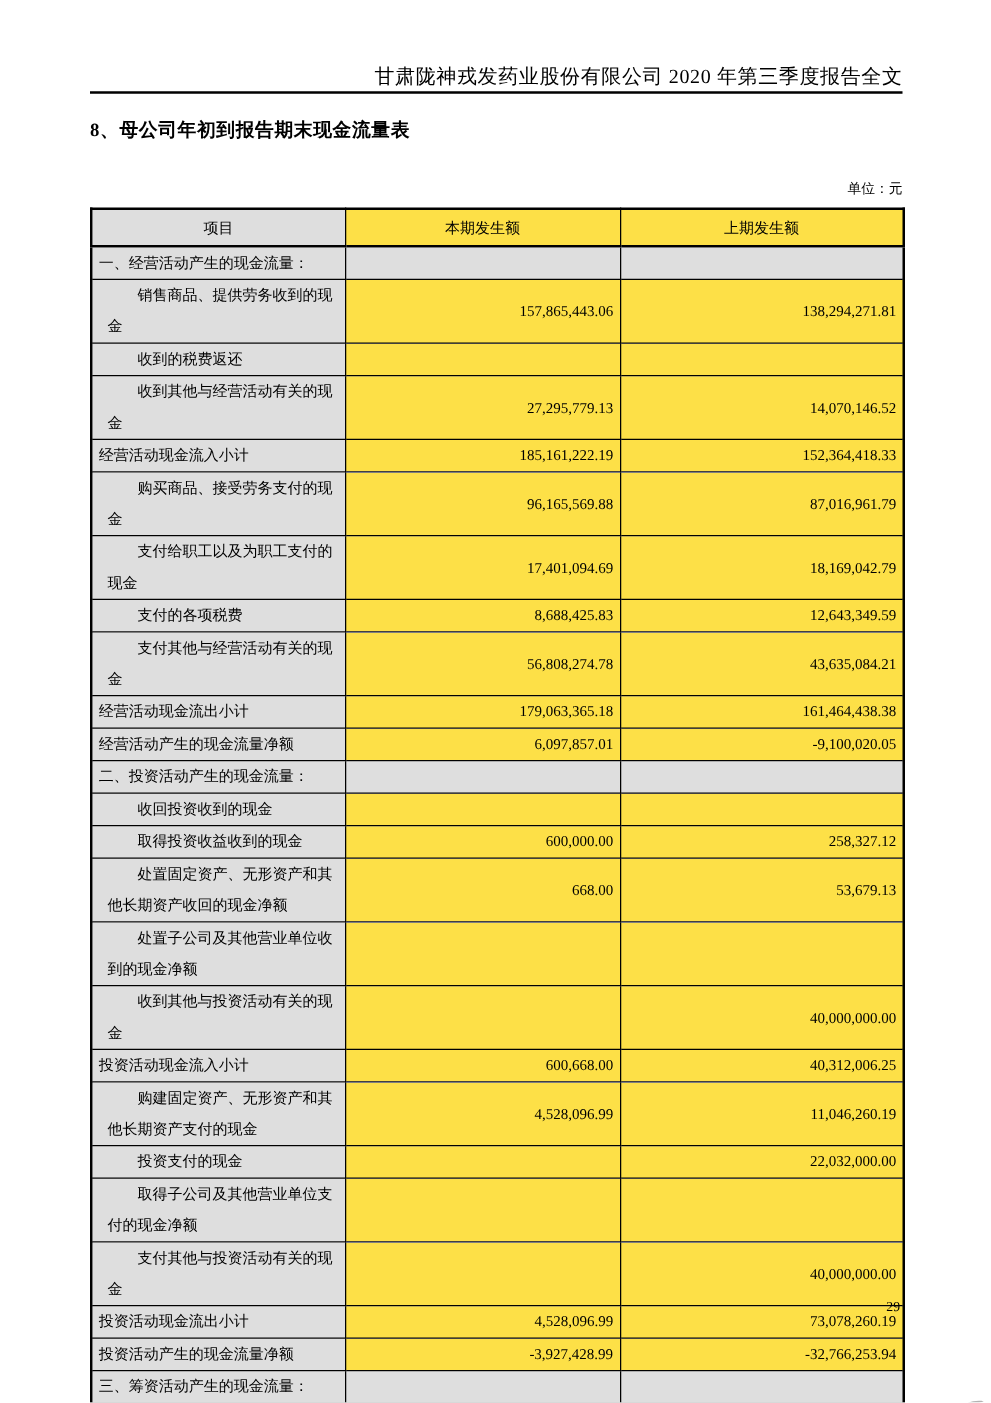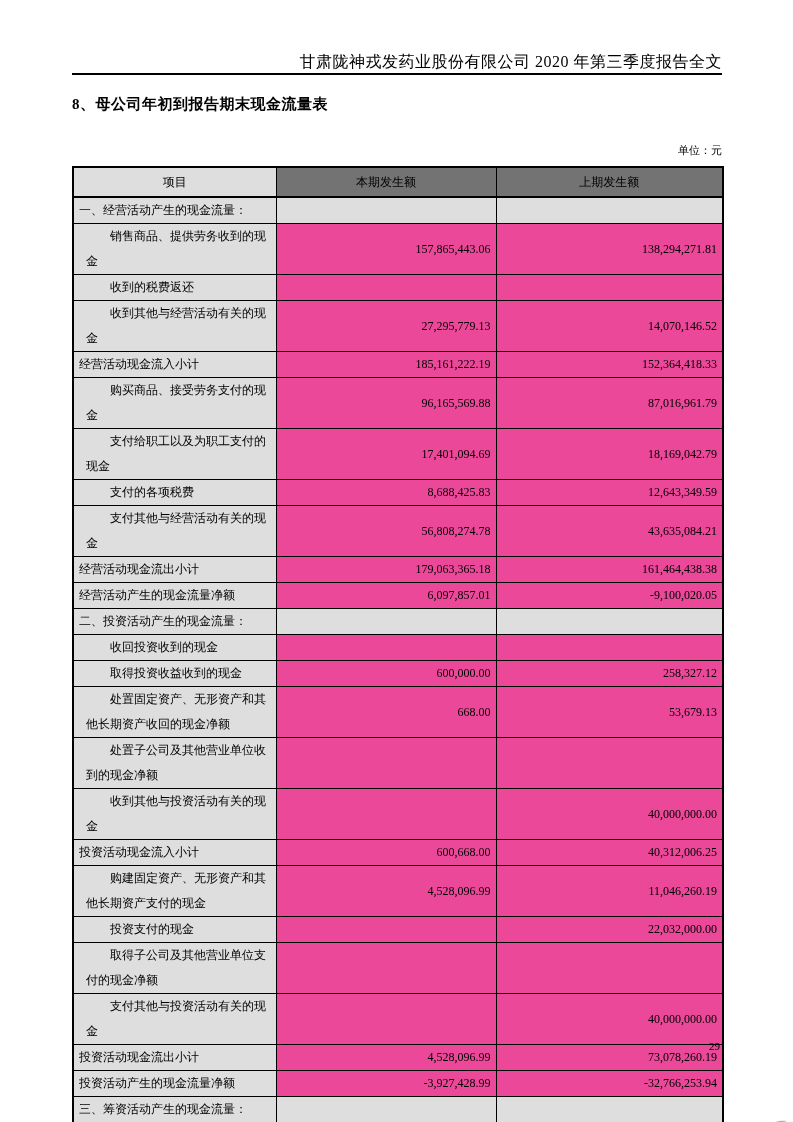--- a/index.html
+++ b/index.html
@@ -54,36 +54,36 @@
   .cashflow-table th, .cashflow-table td {
     border: 1px solid #000000;
     overflow: hidden;
   }
   .cashflow-table thead th {
     font-weight: normal;
     text-align: center;
     height: 28px;
     line-height: 28px;
     border-bottom-width: 2px;
-    background: #737373;
+    background: #fde047;
   }
   .cashflow-table thead th.item-h { background: #dedede; }
   .cashflow-table td {
     line-height: 25px;
     padding: 0 5px;
     vertical-align: middle;
   }
   .cashflow-table td.item {
     background: #dedede;
     text-align: left;
   }
   .cashflow-table td.item.indent { text-indent: 24px; padding-left: 12px; }
   .cashflow-table td.num {
     text-align: right;
-    background: #ec4899;
+    background: #fde047;
   }
   .cashflow-table tr.section td { background: #dedede; }
 
   .page-number {
     position: absolute;
     top: 1040px;
     right: 73px;
     font-size: 11px;
   }
 

